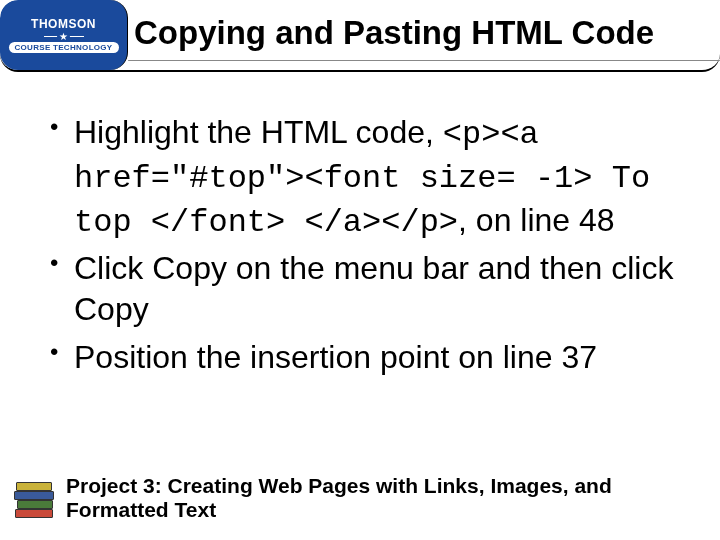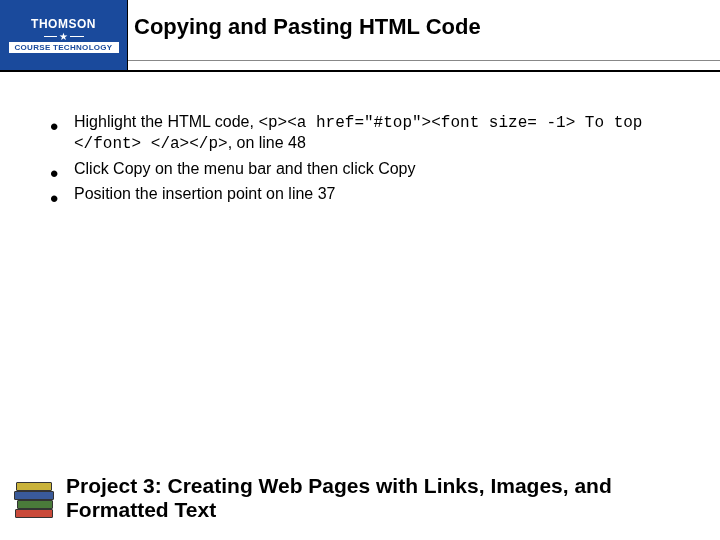--- a/index.html
+++ b/index.html
@@ -1,15 +1,15 @@
 <!DOCTYPE html>
 <html><head>
 <meta charset="utf-8">
 <style>
-  * { box-sizing: border-box; margin: 0; padding: 0; }
+  * { box-sizing: border-box; margin: 0; padding: 0; border-radius: 18px; }
   body {
     width: 720px;
     height: 540px;
     background: #ffffff;
     font-family: Arial, Helvetica, sans-serif;
     position: relative;
     overflow: hidden;
   }
   .header {
     position: relative;
@@ -66,35 +66,35 @@
     background: #fff;
     color: #1a4a9c;
     padding: 1px 6px;
     letter-spacing: 0.3px;
     text-align: center;
   }
   .title {
     position: absolute;
     left: 134px;
     top: 14px;
-    font-size: 22px;
+    font-size: 33px;
     font-weight: bold;
     color: #000;
   }
   .thin-line {
     position: absolute;
     left: 128px;
     right: 0;
     top: 60px;
     height: 1px;
     background: #888;
   }
   .content {
     padding: 40px 46px 0 46px;
-    font-size: 16px;
+    font-size: 32px;
     line-height: 1.28;
     color: #000;
   }
   .bullet {
     position: relative;
     padding-left: 28px;
     margin-bottom: 4px;
   }
   .bullet::before {
     content: "•";

